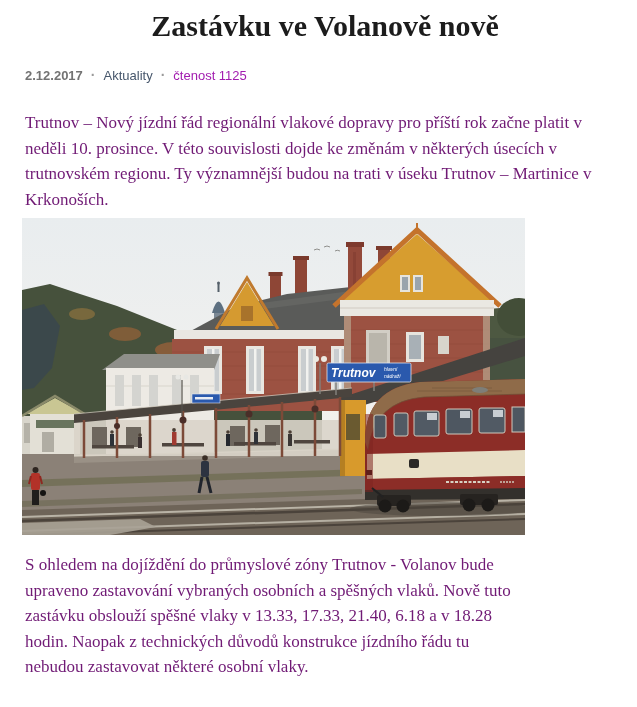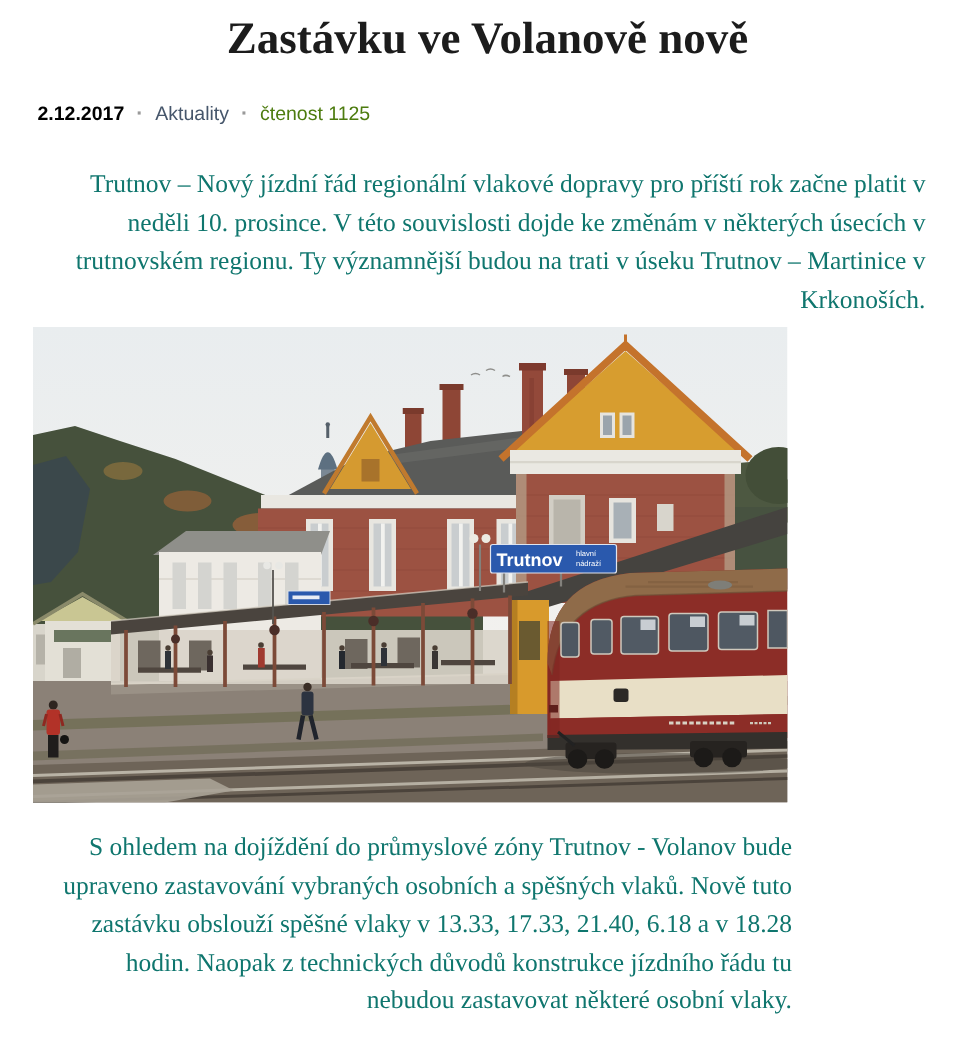--- a/index.html
+++ b/index.html
@@ -10,30 +10,30 @@
   .article{padding:6px 12px 0 25px;}
   h1.title{
     margin:0;font-family:"Liberation Serif", serif;font-weight:700;
     font-size:30px;line-height:40px;color:#1c1c1c;letter-spacing:0;text-align:center;
   }
   h1.title span{display:block;}
   .meta{
     margin-top:22px;font-family:"Liberation Sans", sans-serif;
     font-size:13px;line-height:15px;display:flex;align-items:center;gap:8px;
   }
-  .meta .date{font-weight:700;color:#000000;}
+  .meta .date{font-weight:700;color:#737373;}
   .meta .dot{color:#9a9a9a;font-weight:700;font-size:14px;}
   .meta .category{font-weight:400;color:#46566b;text-decoration:none;cursor:pointer;}
-  .meta .views{color:#4d7c0f;}
+  .meta .views{color:#a21caf;}
   p.body-text{
-    margin:0;font-size:17px;line-height:25.5px;color:#0f766e;text-align:right;
+    margin:0;font-size:17px;line-height:25.5px;color:#701a75;
   }
   #paragraph1{margin-top:27px;width:592px;}
   #paragraph2{margin-top:17px;width:503px;}
-  figure.photo{margin:6px 0 0 -3px;padding:0;width:602px;height:317px;}
+  figure.photo{margin:6px 0 0 -3px;padding:0;width:602px;height:317px;font-style:italic;}
   figure.photo svg{display:block;}
 </style>
 </head>
 <body>
 
 <article class="article">
 
   <h1 class="title">
     <span>Zastávku ve Volanově nově</span>
   </h1>

